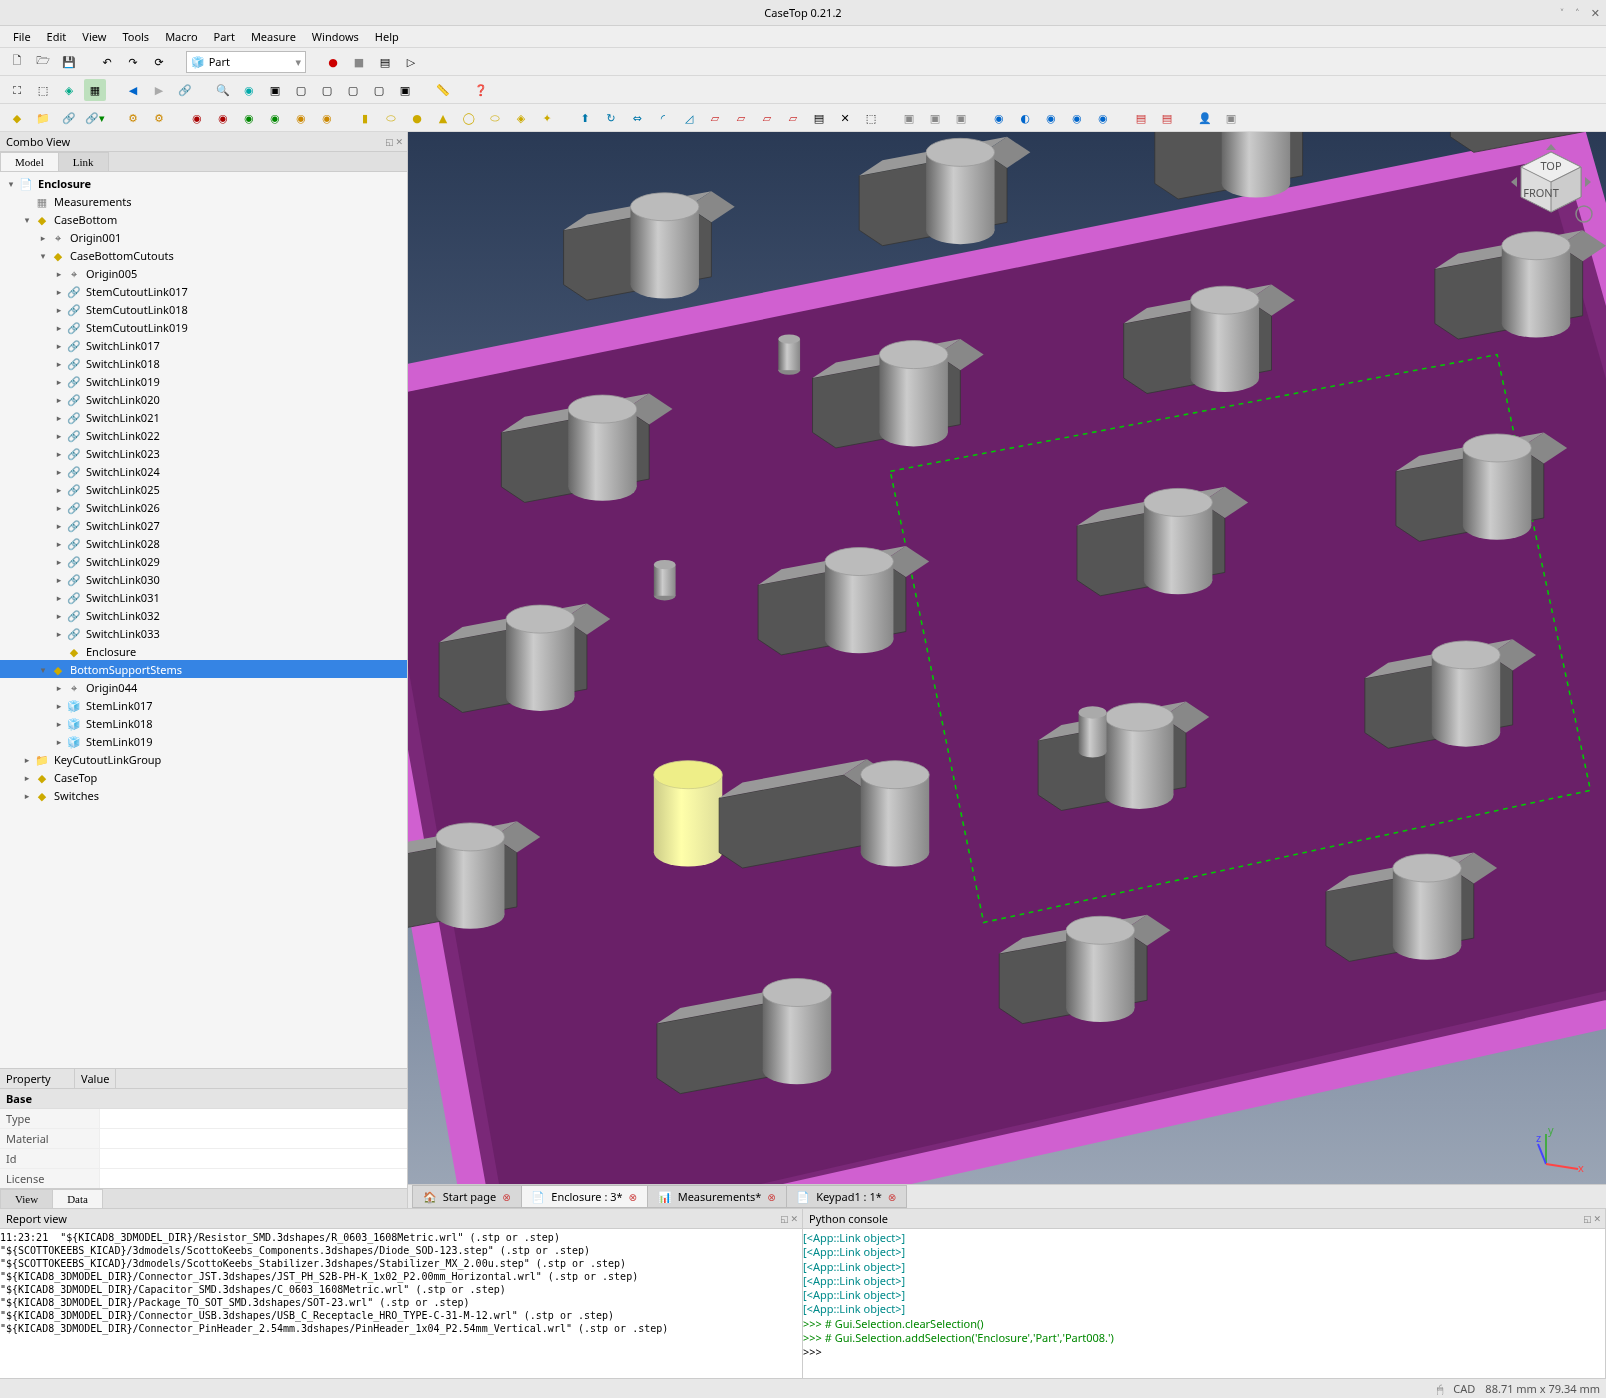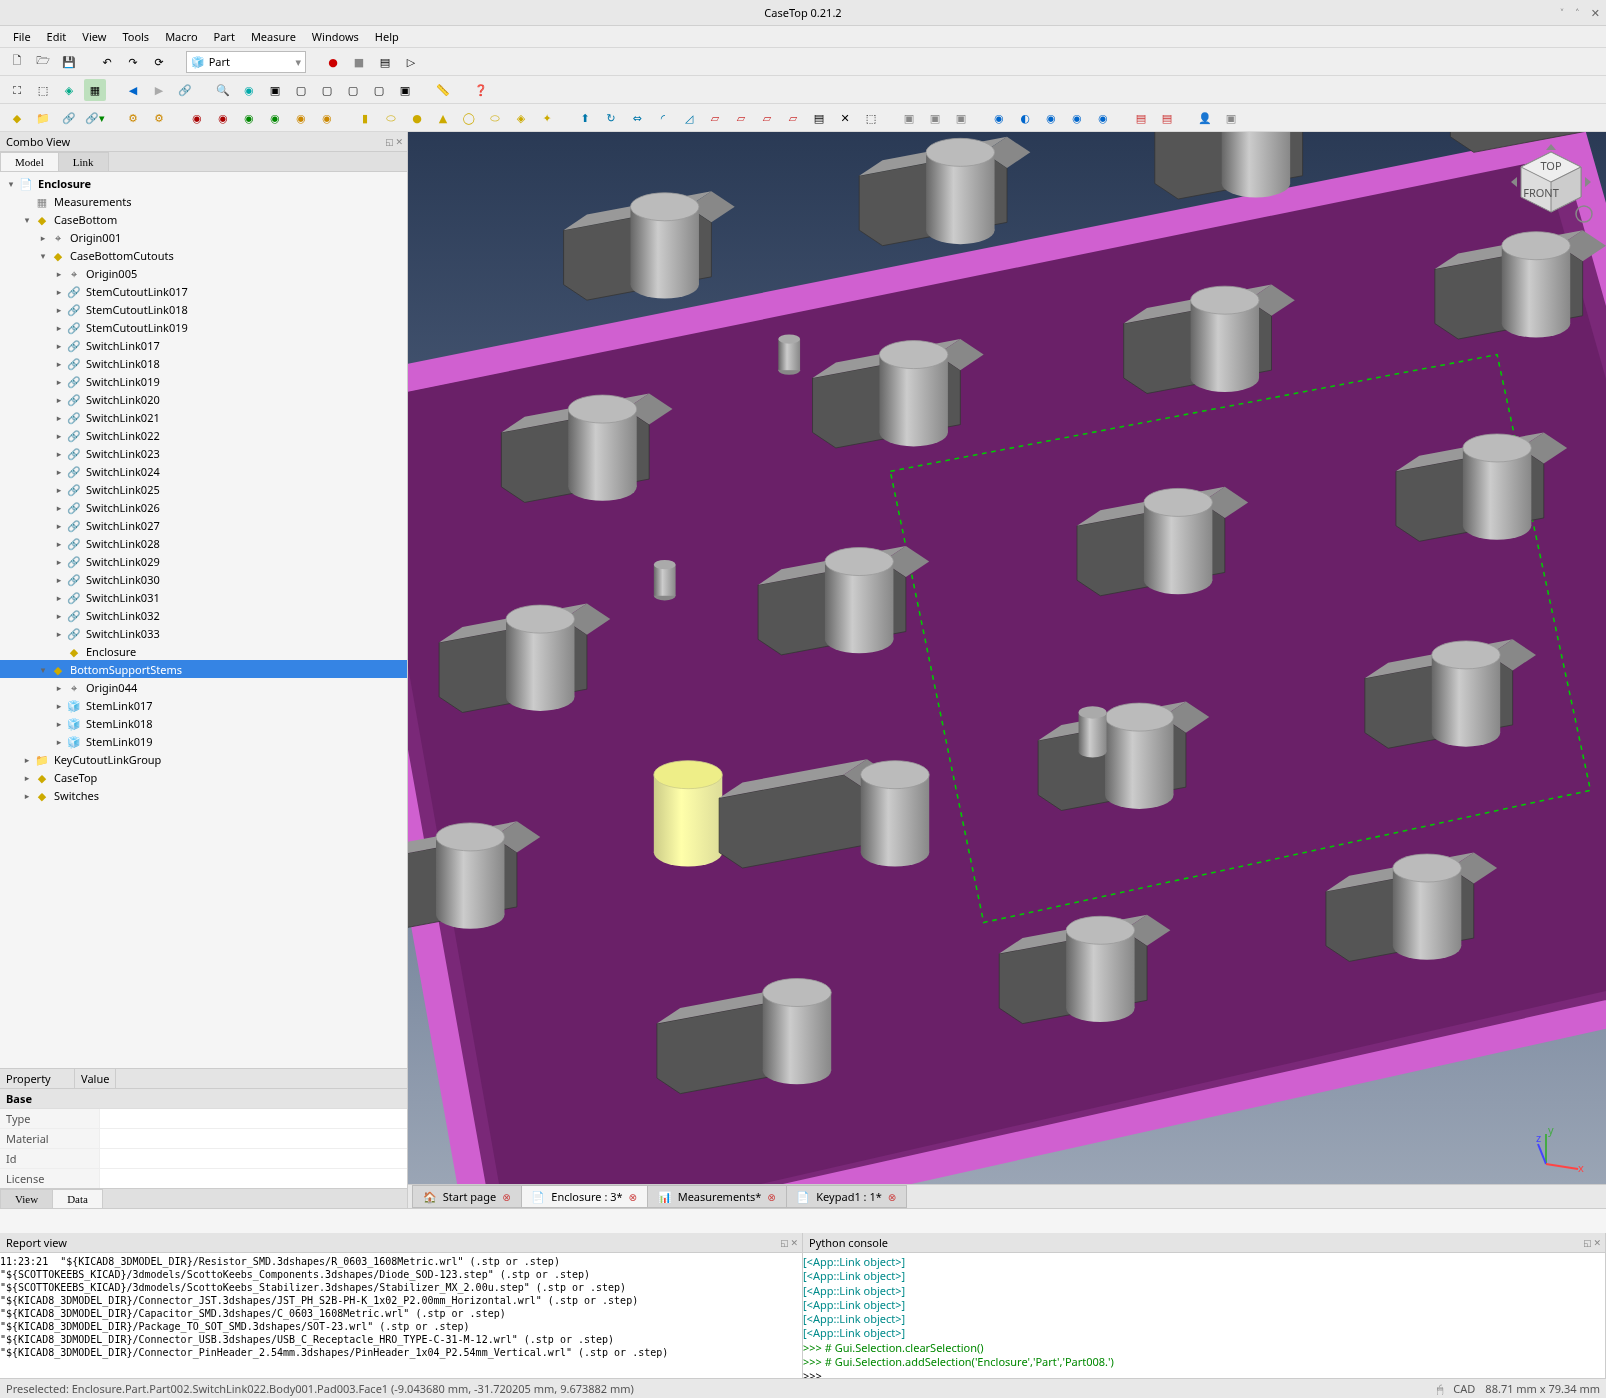--- a/index.html
+++ b/index.html
@@ -39,21 +39,21 @@
 .prop-tabs { display: flex; background: #e0e0e0; border-top: 1px solid #ccc; }
 .viewport { flex: 1; display: flex; flex-direction: column; background: #333; min-width: 0; }
 .view3d { flex: 1; position: relative; background: linear-gradient(180deg, #2a3a55 0%, #5a6b88 50%, #9aa5b5 100%); overflow: hidden; }
 .navcube { position: absolute; top: 10px; right: 10px; width: 90px; height: 90px; }
 .axes { position: absolute; bottom: 10px; right: 20px; width: 50px; height: 50px; }
 .doc-tabs { height: 24px; background: #e8e8e8; display: flex; align-items: center; padding: 0 4px; gap: 0; border-top: 1px solid #ccc; }
 .doc-tab { display: flex; align-items: center; gap: 6px; padding: 3px 10px; background: #d8d8d8; border: 1px solid #bbb; margin-right: -1px; cursor: pointer; }
 .doc-tab.active { background: #f5f5f5; }
 .doc-tab .close { color: #c44; font-size: 10px; }
 .bottom-area { height: 170px; display: flex; border-top: 1px solid #ccc; }
-.report, .console { flex: 1; display: flex; flex-direction: column; background: #fff; border-right: 1px solid #ccc; margin-top: 24px; }
+.report, .console { flex: 1; display: flex; flex-direction: column; background: #fff; border-right: 1px solid #ccc; }
 .report-body, .console-body { flex: 1; overflow: auto; padding: 2px 0; font-family: "DejaVu Sans Mono", monospace; font-size: 10px; line-height: 1.3; white-space: pre-wrap; word-break: break-all; }
 .console-body .cyan { color: #008b8b; }
 .console-body .green { color: #008800; }
 .statusbar { height: 20px; background: #e8e8e8; border-top: 1px solid #ccc; display: flex; align-items: center; padding: 0 6px; color: #555; font-size: 10px; }
 .statusbar .right { margin-left: auto; display: flex; gap: 10px; align-items: center; }
 </style>
 </head>
 <body>
 
 <div class="window">
@@ -563,20 +563,19 @@
         <div class="ctrls">
             <span>◱</span>
             <span>✕</span>
           </div>
       </div>
       <div class="console-body" id="consolebody"><div class="cyan">[&lt;App::Link object&gt;]</div><div class="cyan">[&lt;App::Link object&gt;]</div><div class="cyan">[&lt;App::Link object&gt;]</div><div class="cyan">[&lt;App::Link object&gt;]</div><div class="cyan">[&lt;App::Link object&gt;]</div><div class="cyan">[&lt;App::Link object&gt;]</div><div class="green">&gt;&gt;&gt; # Gui.Selection.clearSelection()</div><div class="green">&gt;&gt;&gt; # Gui.Selection.addSelection('Enclosure','Part','Part008.')</div><div>&gt;&gt;&gt; </div></div>
     </div>
   </div>
 
   <div class="statusbar">
-    <span>Preselected: Enclosure.Part.Part002.SwitchLink022.Body001.Pad003.Face1 (-9.043680 mm, -31.720205 mm, 9.673882 mm)</span>
     <div class="right">
       <span>🖱</span>
       <span>CAD</span>
       <span>88.71 mm x 79.34 mm</span>
     </div>
   </div>
 </div>
 
 </body></html>

